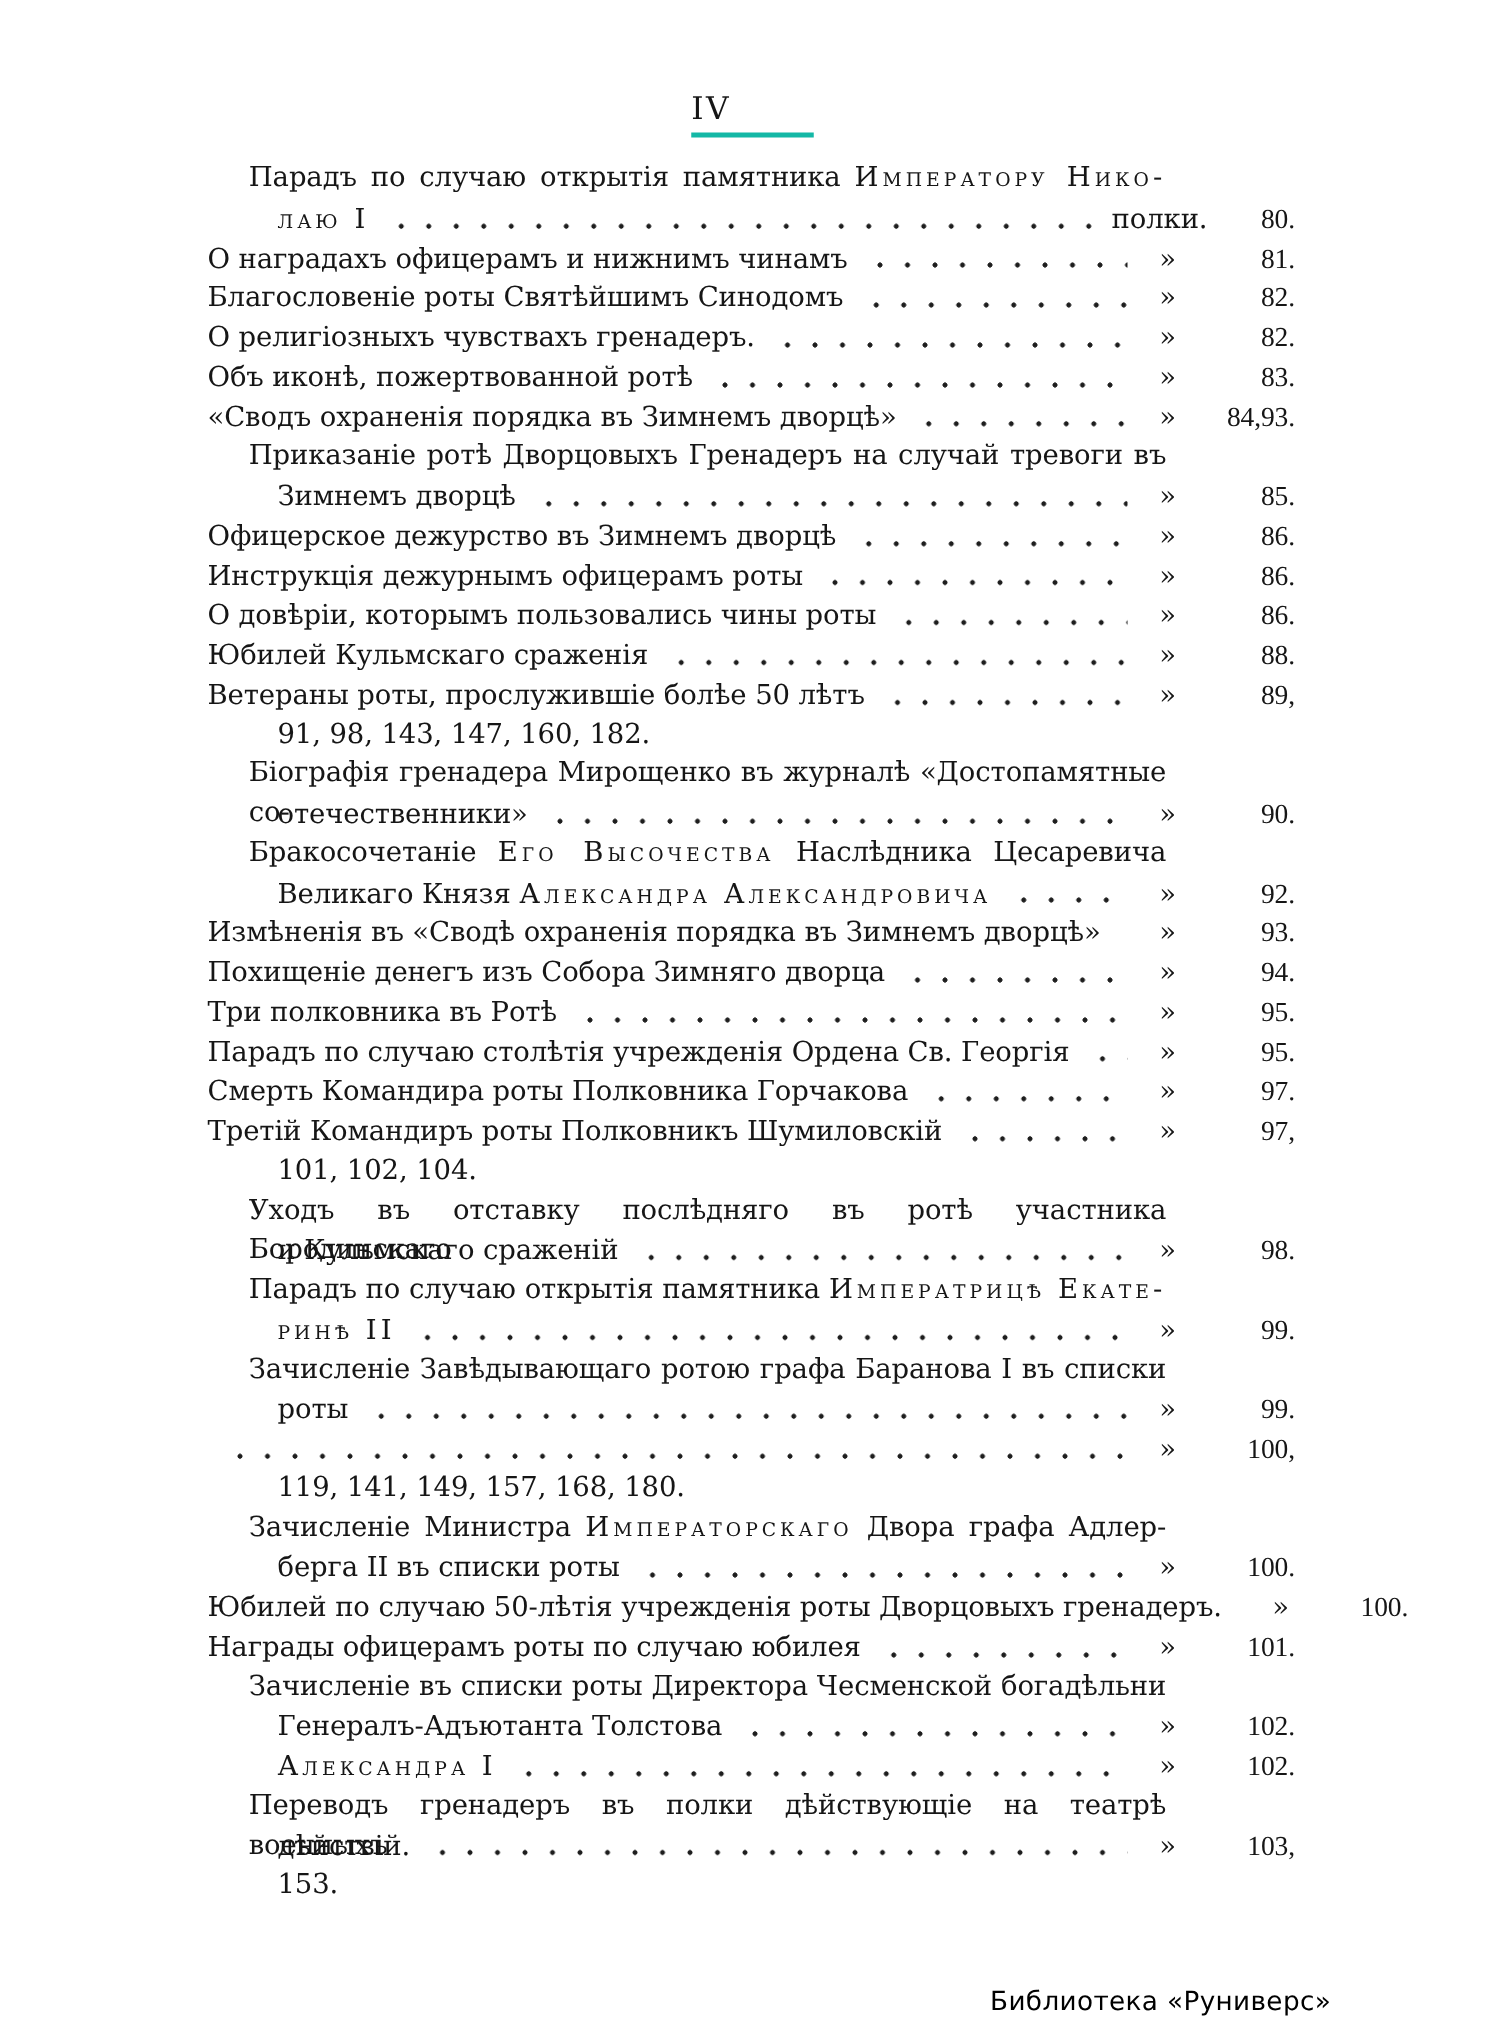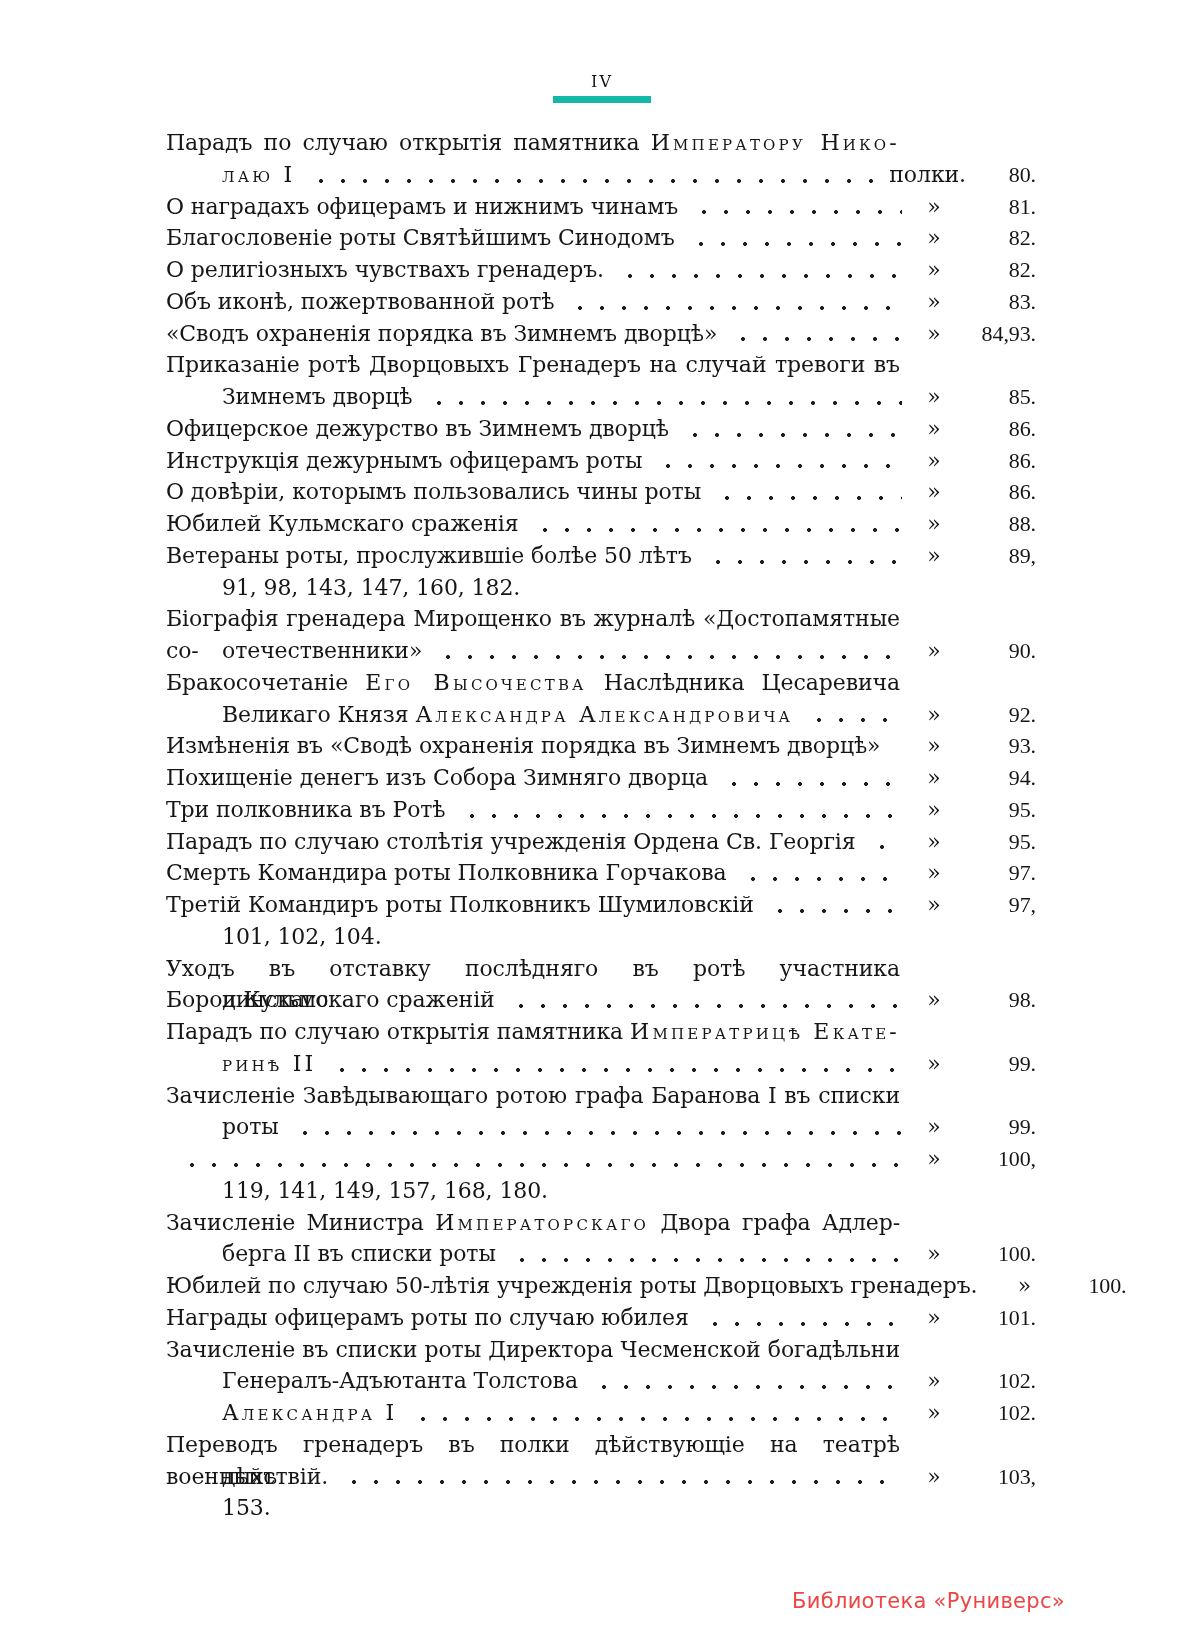--- a/index.html
+++ b/index.html
@@ -7,45 +7,46 @@
     width: 1200px; height: 1634px;
     background: #ffffff;
     font-family: "DejaVu Serif", "Liberation Serif", serif;
     color: #161616;
     overflow: hidden;
     position: relative;
   }
   .page-header {
     position: absolute;
     top: 72px; left: 553px; width: 98px;
-    text-align: center;
-    font-size: 16px;
+    text-align: left;
+    font-size: 25px;
     letter-spacing: 2px;
     padding-bottom: 5px;
-    border-bottom: 7px solid #14b8a6;
+    border-bottom: 4px solid #14b8a6;
   }
   .toc {
     position: absolute;
     top: 127px; left: 166px;
     width: 870px;
     font-size: 22px;
     letter-spacing: -0.1px;
     line-height: 31.75px;
   }
   .line {
     display: flex;
     align-items: baseline;
     height: 31.75px;
     white-space: nowrap;
   }
   .line.fill {
     display: block;
     width: 734px;
     text-align: justify;
     text-align-last: justify;
+    margin-left: 33px;
   }
   .line.indent { padding-left: 56px; }
   .txt { white-space: pre; }
   .line.fill .txt { white-space: normal; }
   .sp {
     font-variant: small-caps;
     letter-spacing: 3.2px;
   }
   .leader {
     flex: 1 1 0;
@@ -57,21 +58,21 @@
     background-repeat: repeat-x;
     background-position: left 6px bottom 7px;
   }
   .marker { flex: 0 0 64px; text-align: center; }
   .page   { flex: 0 0 70px; text-align: right; font-family: Liberation Serif, serif; }
   .watermark {
     position: absolute;
     top: 1589px; left: 792px;
     font-family: "DejaVu Sans", "Liberation Sans", sans-serif;
     font-size: 21px;
-    color: #ef4444;
+    color: #000000;
     letter-spacing: 0.3px;
     text-align: center;
   }
 </style>
 </head>
 <body>
 
 <div class="page-header">IV</div>
 
 <div class="toc" id="toc">

